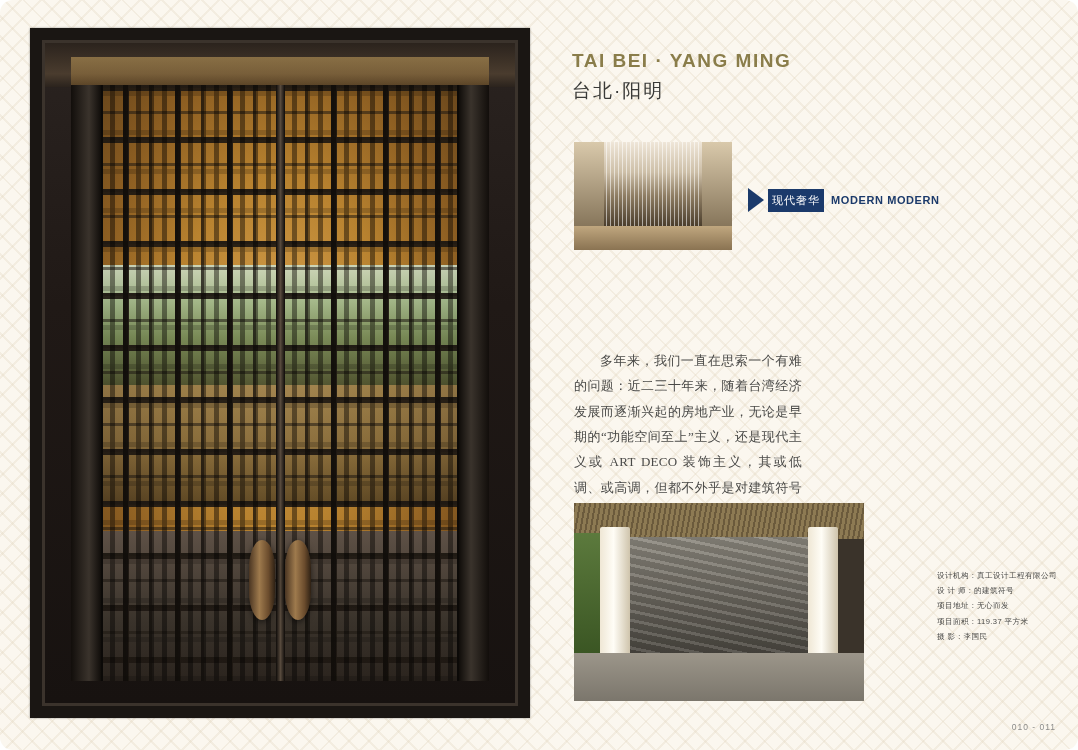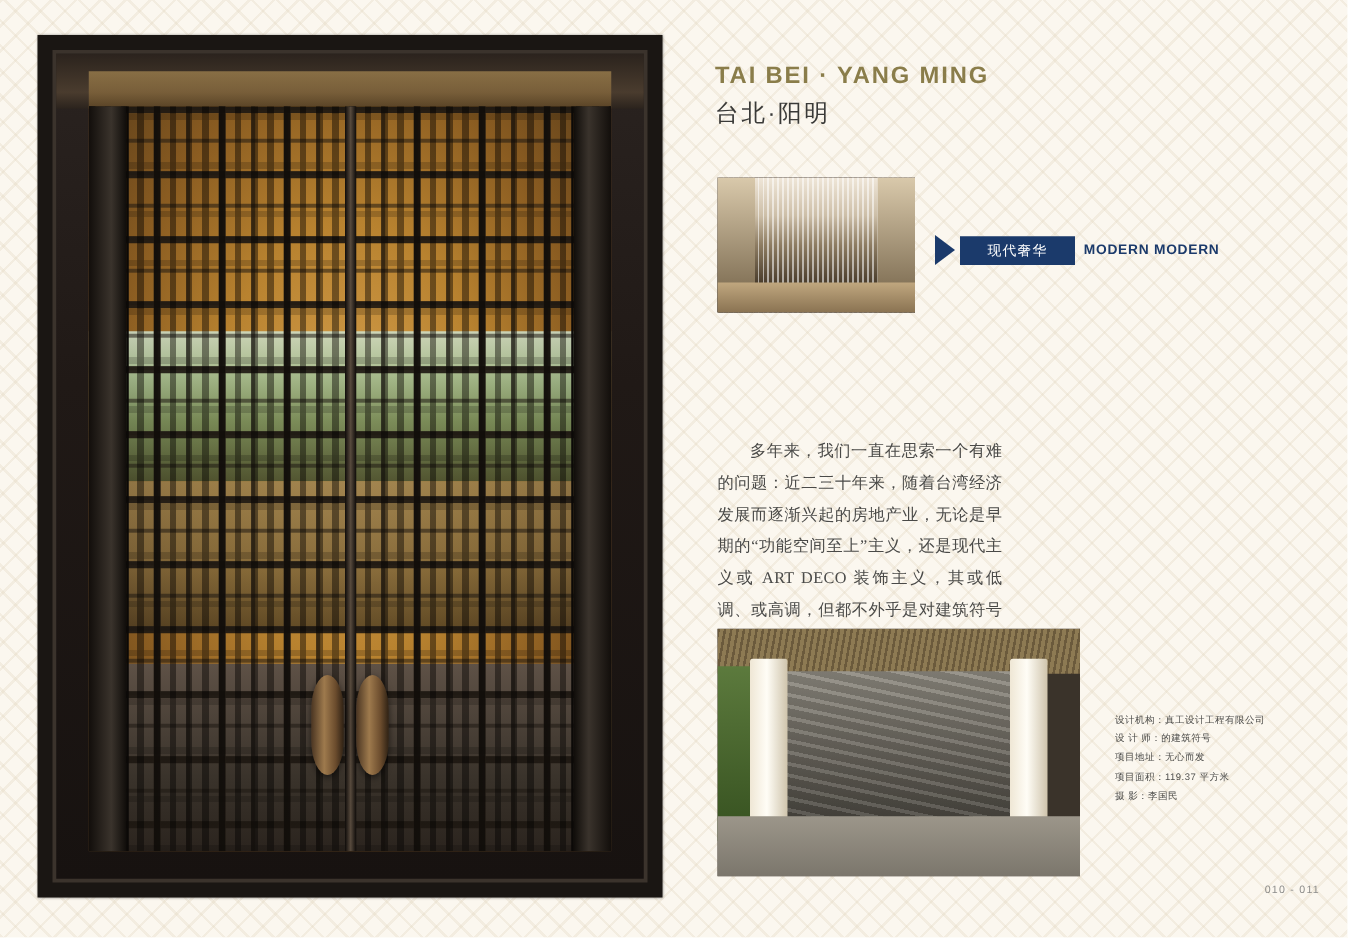--- a/index.html
+++ b/index.html
@@ -14,20 +14,21 @@
     background: #ffffff;
   }
   .page {
     position: relative;
     width: 1078px;
     height: 750px;
     background:
       repeating-linear-gradient(135deg, rgba(225,213,190,0.30) 0 2px, rgba(255,255,255,0) 2px 14px),
       repeating-linear-gradient(45deg, rgba(225,213,190,0.30) 0 2px, rgba(255,255,255,0) 2px 14px),
       #fbf7ef;
+    border-radius: 13px;
   }
   
   .left-photo {
     position: absolute;
     left: 30px;
     top: 28px;
     width: 500px;
     height: 690px;
     background: #1a1613;
     overflow: hidden;
@@ -221,21 +222,21 @@
     width: 0; height: 0;
     border-top: 12px solid transparent;
     border-bottom: 12px solid transparent;
     border-left: 16px solid #1b3a6b;
     margin-right: 4px;
   }
   .badge-cn {
     background: #1b3a6b;
     color: #ffffff;
     font-size: 11px;
-    padding: 4px 22px;
+    padding: 4px 4px;
     letter-spacing: 1px;
   }
   .badge-en {
     color: #1b3a6b;
     font-size: 11px;
     letter-spacing: 0.6px;
     margin-left: 7px;
     font-weight: bold;
   }
   .body-cols {
@@ -301,25 +302,25 @@
   }
   .credits {
     position: absolute;
     left: 340px;
     top: 568px;
     font-size: 7.6px;
     line-height: 2.0;
     color: #4a4a48;
     letter-spacing: 0.4px;
   }
-  .credits div { white-space: nowrap; }
+  .credits div { white-space: nowrap; margin-left: 45px; }
   .page-num {
     position: absolute;
     right: 22px;
-    bottom: 34px;
+    bottom: 18px;
     font-size: 8.5px;
     color: #8c8c8a;
     letter-spacing: 1px;
   }
 </style>
 </head>
 <body>
 
 <div class="page">
 

